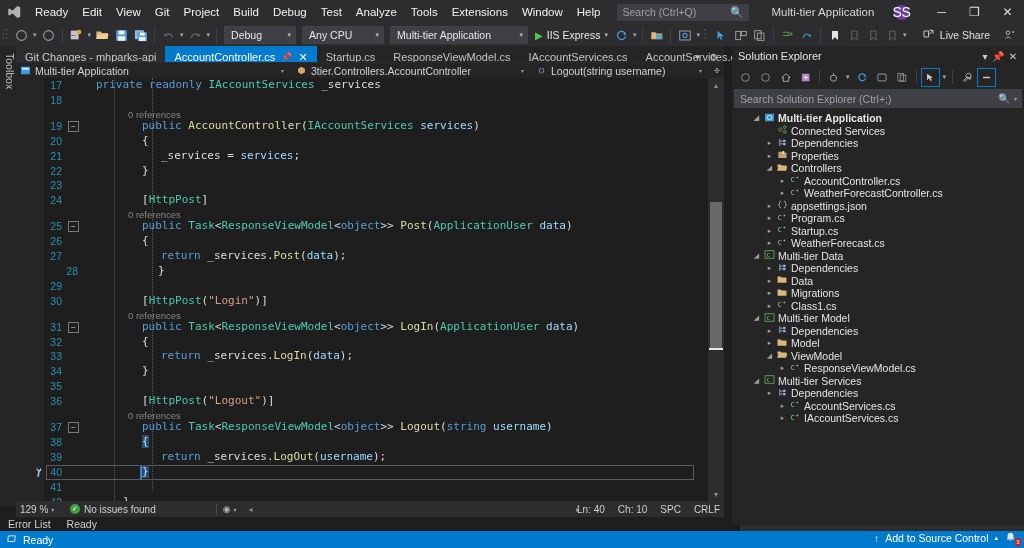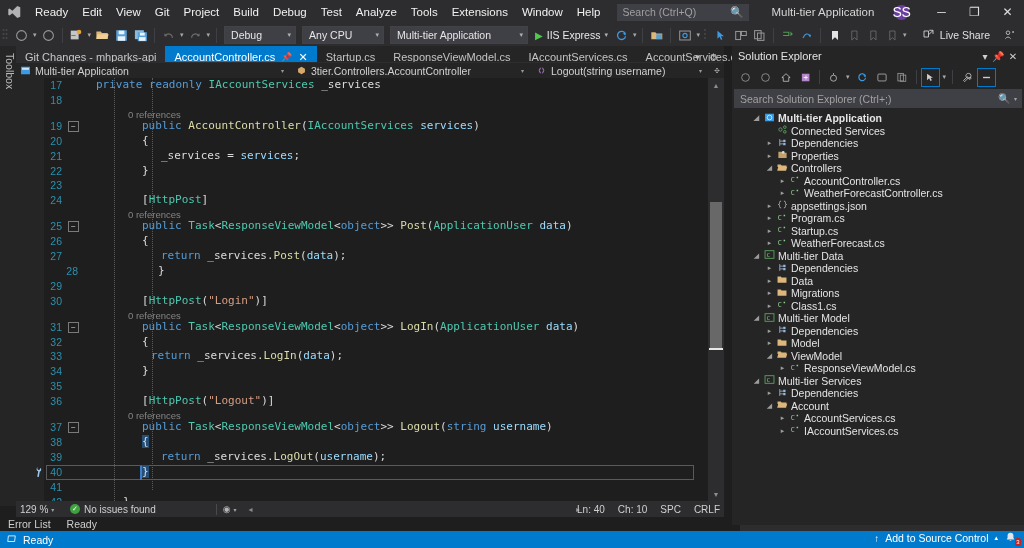--- a/index.html
+++ b/index.html
@@ -582,21 +582,21 @@
         <div class="crow" style="position: absolute; left: 0px; top: 130.2px; width: 680px;"><span class="refline">0 references</span></div>
         <div class="crow" style="position: absolute; left: 0px; top: 141.2px; width: 680px;"><span class="lnum">25</span><span class="fold">−</span><span class="ctext" style="left: 98px;"><span class="kw">public </span><span class="typ">Task</span><span class="pun">&lt;</span><span class="typ">ResponseViewModel</span><span class="pun">&lt;</span><span class="kw">object</span><span class="pun">&gt;&gt; </span><span class="mth">Post</span><span class="pun">(</span><span class="typ">ApplicationUser</span><span class="par"> data</span><span class="pun">)</span></span></div>
         <div class="crow" style="position: absolute; left: 0px; top: 156.1px; width: 680px;"><span class="lnum">26</span><span class="ctext" style="left: 98px;"><span class="pun">{</span></span></div>
         <div class="crow" style="position: absolute; left: 0px; top: 171px; width: 680px;"><span class="lnum">27</span><span class="ctext" style="left: 117px;"><span class="kw">return </span><span class="id">_services</span><span class="pun">.</span><span class="mth">Post</span><span class="pun">(</span><span class="par">data</span><span class="pun">);</span></span></div>
         <div class="crow" style="position: absolute; left: 0px; top: 185.9px; width: 680px; margin-left: 16px;"><span class="lnum">28</span><span class="ctext" style="left: 98px;"><span class="pun">}</span></span></div>
         <div class="crow" style="position: absolute; left: 0px; top: 200.8px; width: 680px;"><span class="lnum">29</span></div>
         <div class="crow" style="position: absolute; left: 0px; top: 215.7px; width: 680px;"><span class="lnum">30</span><span class="ctext" style="left: 98px;"><span class="pun">[</span><span class="attr">HttpPost</span><span class="pun">(</span><span class="str">"Login"</span><span class="pun">)]</span></span></div>
         <div class="crow" style="position: absolute; left: 0px; top: 230.6px; width: 680px;"><span class="refline">0 references</span></div>
         <div class="crow" style="position: absolute; left: 0px; top: 241.6px; width: 680px;"><span class="lnum">31</span><span class="fold">−</span><span class="ctext" style="left: 98px;"><span class="kw">public </span><span class="typ">Task</span><span class="pun">&lt;</span><span class="typ">ResponseViewModel</span><span class="pun">&lt;</span><span class="kw">object</span><span class="pun">&gt;&gt; </span><span class="mth">LogIn</span><span class="pun">(</span><span class="typ">ApplicationUser</span><span class="par"> data</span><span class="pun">)</span></span></div>
         <div class="crow" style="position: absolute; left: 0px; top: 256.5px; width: 680px;"><span class="lnum">32</span><span class="ctext" style="left: 98px;"><span class="pun">{</span></span></div>
-        <div class="crow" style="position: absolute; left: 0px; top: 271.4px; width: 680px;"><span class="lnum">33</span><span class="ctext" style="left: 107px;"><span class="kw">return </span><span class="id">_services</span><span class="pun">.</span><span class="mth">LogIn</span><span class="pun">(</span><span class="par">data</span><span class="pun">);</span></span></div>
+        <div class="crow" style="position: absolute; left: 0px; top: 271.4px; width: 680px;"><span class="lnum">33</span><span class="ctext" style="left: 117px;"><span class="kw">return </span><span class="id">_services</span><span class="pun">.</span><span class="mth">LogIn</span><span class="pun">(</span><span class="par">data</span><span class="pun">);</span></span></div>
         <div class="crow" style="position: absolute; left: 0px; top: 286.3px; width: 680px;"><span class="lnum">34</span><span class="ctext" style="left: 98px;"><span class="pun">}</span></span></div>
         <div class="crow" style="position: absolute; left: 0px; top: 301.2px; width: 680px;"><span class="lnum">35</span></div>
         <div class="crow" style="position: absolute; left: 0px; top: 316.1px; width: 680px;"><span class="lnum">36</span><span class="ctext" style="left: 98px;"><span class="pun">[</span><span class="attr">HttpPost</span><span class="pun">(</span><span class="str">"Logout"</span><span class="pun">)]</span></span></div>
         <div class="crow" style="position: absolute; left: 0px; top: 331px; width: 680px;"><span class="refline">0 references</span></div>
         <div class="crow" style="position: absolute; left: 0px; top: 342px; width: 680px;"><span class="lnum">37</span><span class="fold">−</span><span class="ctext" style="left: 98px;"><span class="kw">public </span><span class="typ">Task</span><span class="pun">&lt;</span><span class="typ">ResponseViewModel</span><span class="pun">&lt;</span><span class="kw">object</span><span class="pun">&gt;&gt; </span><span class="mth">Logout</span><span class="pun">(</span><span class="kw">string</span><span class="par"> username</span><span class="pun">)</span></span></div>
         <div class="crow" style="position: absolute; left: 0px; top: 356.9px; width: 680px;"><span class="lnum">38</span><span class="ctext" style="left: 98px;"><span class="pun brace-hl">{</span></span></div>
         <div class="crow" style="position: absolute; left: 0px; top: 371.8px; width: 680px;"><span class="lnum">39</span><span class="ctext" style="left: 117px;"><span class="kw">return </span><span class="id">_services</span><span class="pun">.</span><span class="mth">LogOut</span><span class="pun">(</span><span class="par">username</span><span class="pun">);</span></span></div>
         <div class="crow" style="position: absolute; left: 0px; top: 386.7px; width: 680px;"><div class="cur-line-box" style="left: 2px; top: 0px;"></div><span class="lnum">40</span><span class="wrench"><svg width="11" height="11" viewBox="0 0 16 16">
               <path d="M11.6 2.2 a3.2 3.2 0 0 0 -3 5.2 L3 13 l1.6 1.6 5.6 -5.6 a3.2 3.2 0 0 0 4 -4 L12.4 6.6 10 6 9.4 3.6 z" fill="#9fc6e8"></path>
             </svg></span><span class="ctext" style="left: 98px;"><span class="pun brace-hl">}</span></span><span class="caret-blk" style="left: 96px; top: 1px;"></span></div>
@@ -898,28 +898,20 @@
         </div>
         <div class="trow" style="padding-left: 32px;">
           <span class="texp">▸</span>
           <span class="tico"><svg width="11" height="11" viewBox="0 0 16 16">
               <path d="M4 3 L4 13 M4 6 H9 M4 10 H9" stroke="#9ab6d8" stroke-width="1.2" fill="none"></path>
               <rect x="9" y="4" width="3.4" height="3.4" fill="#9ab6d8"></rect>
               <rect x="9" y="8.6" width="3.4" height="3.4" fill="#9ab6d8"></rect>
             </svg></span>
           <span class="tlabel">Dependencies</span>
         </div>
-        <div class="trow" style="padding-left: 32px;">
-          <span class="texp">◢</span>
-          <span class="tico"><svg width="12" height="11" viewBox="0 0 16 16">
-              <path d="M1.5 3.5 h4.6 l1.3 1.6 H14.5 v2 H1.5 z" fill="#dcb67a"></path>
-              <path d="M2.6 7 H15.6 l-1.7 5.8 H1 z" fill="#dcb67a"></path>
-            </svg></span>
-          <span class="tlabel">Account</span>
-        </div>
         <div class="trow" style="padding-left: 45px;">
           <span class="texp">▸</span>
           <span class="tico"><svg width="11" height="11" viewBox="0 0 16 16">
               <text x="1" y="12" font-size="10" fill="#8ed08e" font-family="monospace">C</text>
               <rect x="9.6" y="4" width="2.2" height="2.2" fill="#8ed08e"></rect>
             </svg></span>
           <span class="tlabel">AccountServices.cs</span>
         </div>
         <div class="trow" style="padding-left: 45px;">
           <span class="texp">▸</span>

